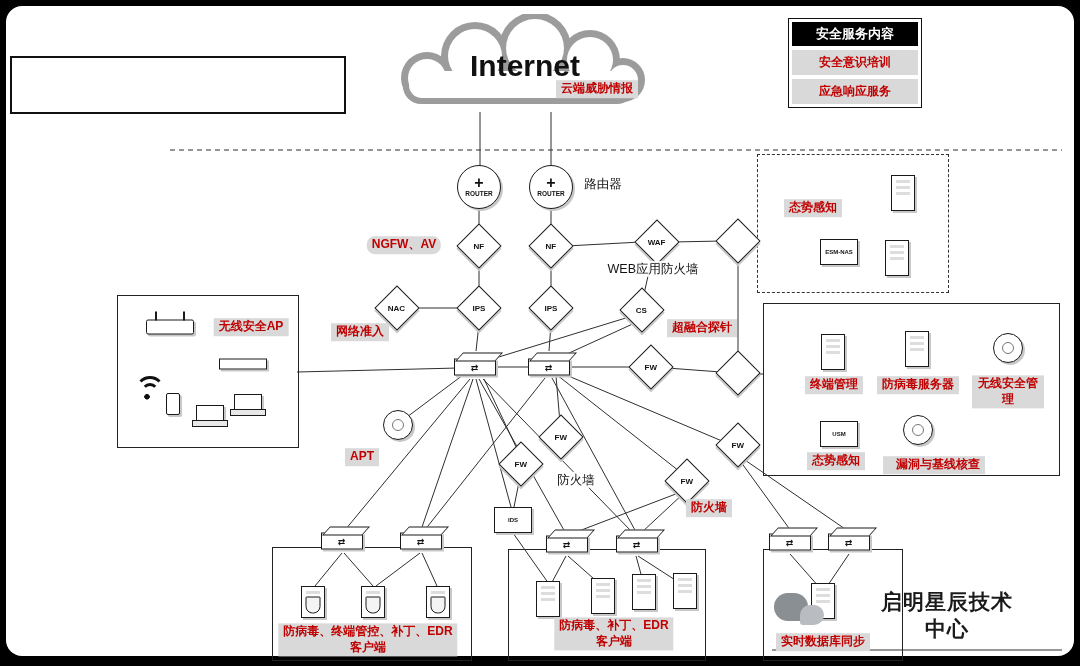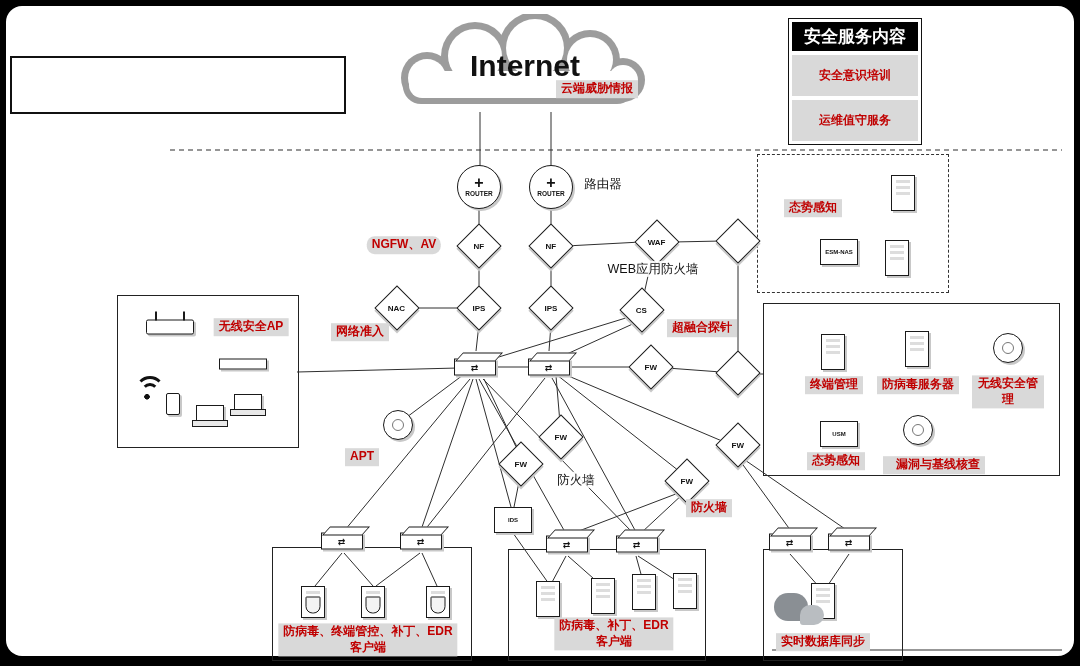--- a/index.html
+++ b/index.html
@@ -55,22 +55,22 @@
   .lab-red{color:#C00000;background:#D9D9D9;font-weight:bold;font-size:12px;padding:1px 5px;}
   .lab-black{color:#111;background:rgba(255,255,255,.88);font-size:12.5px;padding:0 3px;}
   .lab-footer{color:#1a1a1a;background:transparent;font-size:21px;font-weight:bold;letter-spacing:1px;}
 
   .cloud{position:absolute;left:375px;top:14px;width:290px;height:100px;z-index:3;}
   .legend{position:absolute;left:10px;top:56px;width:332px;height:54px;border:2px solid #111;background:#fff;
         z-index:6;color:#C00000;font-weight:bold;font-style:italic;}
   .legend .l1{font-size:15px;margin:5px 0 0 12px;}
   .legend .l2{font-size:14px;margin:3px 0 0 26px;}
   .svc{position:absolute;left:788px;top:18px;width:126px;z-index:6;background:#fff;border:1.5px solid #111;padding:3px;}
-  .svc-title{background:#000;color:#fff;font-weight:bold;font-size:17px;text-align:center;padding:3px 0;}
-  .svc-item{background:#D9D9D9;color:#C00000;font-size:12px;font-weight:bold;text-align:center;padding:12px 0;margin-top:4px;}
+  .svc-title{background:#000;color:#fff;font-weight:bold;font-size:13px;text-align:center;padding:3px 0;}
+  .svc-item{background:#D9D9D9;color:#C00000;font-size:12px;font-weight:bold;text-align:center;padding:4px 0;margin-top:4px;}
 
   .wechat{position:absolute;left:800px;top:613px;transform:translate(-50%,-50%);width:52px;height:44px;z-index:5;}
   .wechat::before{content:"";position:absolute;left:0;top:2px;width:34px;height:28px;background:#8a8f94;
         border-radius:14px 14px 4px 14px;}
   .wechat::after{content:"";position:absolute;right:2px;top:14px;width:24px;height:20px;background:#b9bdc1;
         border-radius:10px 10px 10px 3px;}
 </style>
 </head>
 <body>
 
@@ -151,21 +151,21 @@
       <text x="150" y="62" text-anchor="middle" font-size="30" font-weight="bold" fill="#111">Internet</text>
     </svg>
   </div>
 
   <div class="legend">
   </div>
 
   <div class="svc">
     <div class="svc-title">安全服务内容</div>
     <div class="svc-item">安全意识培训</div>
-    <div class="svc-item">运维值守服务</div>
+    <div class="svc-item">应急响应服务</div>
   </div>
 
   <div class="wechat"></div>
 <div class="group" style="left: 117px; top: 295px; width: 180px; height: 151px;"></div>
     <div class="group" style="left: 763px; top: 303px; width: 295px; height: 171px;"></div>
     <div class="group dashed" style="left: 757px; top: 154px; width: 190px; height: 137px;"></div>
     <div class="group" style="left: 272px; top: 547px; width: 198px; height: 112px;"></div>
     <div class="group" style="left: 508px; top: 549px; width: 196px; height: 110px;"></div>
     <div class="group" style="left: 763px; top: 549px; width: 138px; height: 110px;"></div>
     <div class="node router" style="left: 479px; top: 187px;">
@@ -280,13 +280,14 @@
     <div class="label lab-red" style="left: 836px; top: 461px;">态势感知</div>
     <div class="label lab-red" style="left: 934px; top: 465px; padding-left: 13px;">漏洞与基线核查</div>
     <div class="label lab-red" style="left: 362px; top: 457px;">APT</div>
     <div class="label lab-black" style="left: 576px; top: 480px;">防火墙</div>
     <div class="label lab-red" style="left: 709px; top: 508px;">防火墙</div>
     <div class="label lab-red" style="left: 368px; top: 640px;">防病毒、终端管控、补丁、EDR
 客户端</div>
     <div class="label lab-red" style="left: 614px; top: 634px;">防病毒、补丁、EDR
 客户端</div>
     <div class="label lab-red" style="left: 823px; top: 642px;">实时数据库同步</div>
+    <div class="label lab-footer" style="left: 947px; top: 615px;">启明星辰技术中心</div>
   </div>
 
 </body></html>

